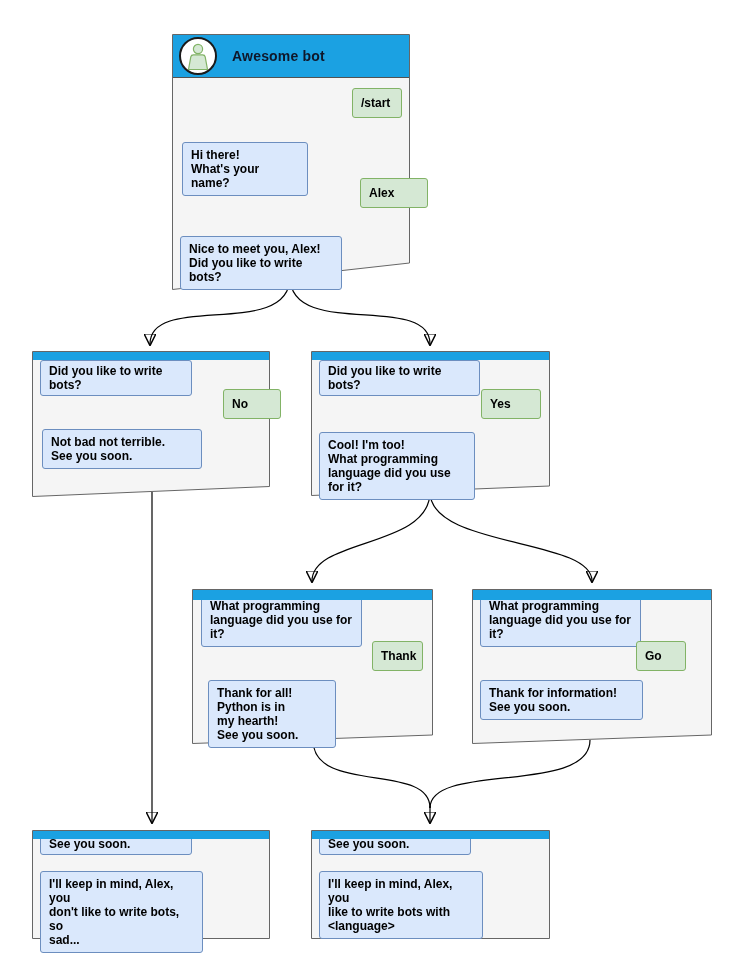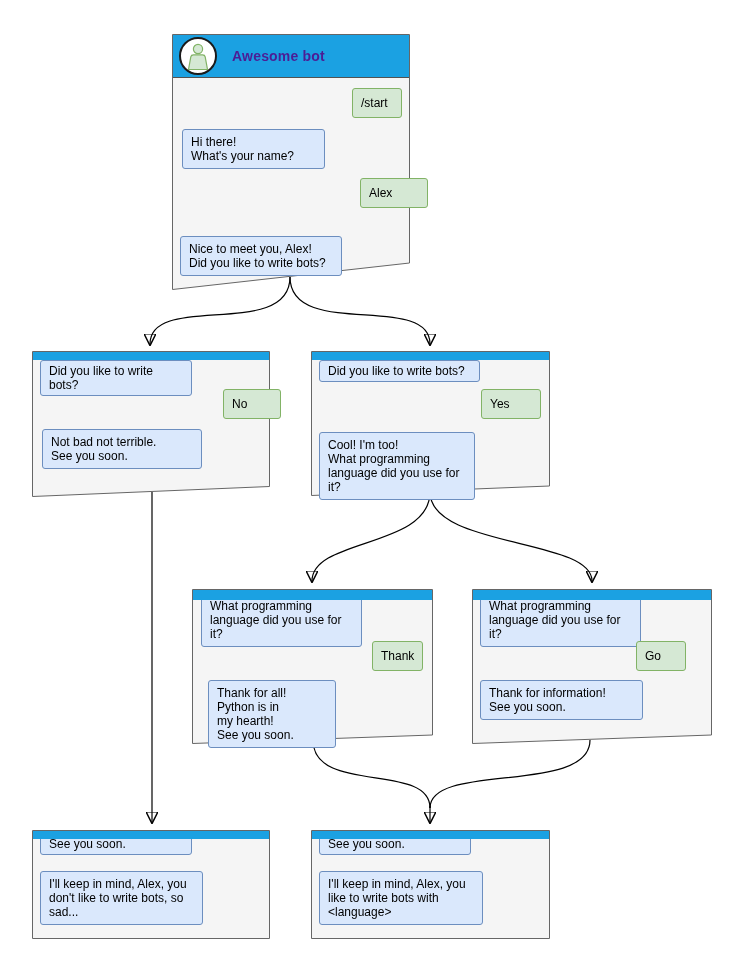--- a/index.html
+++ b/index.html
@@ -16,24 +16,24 @@
   .hdr{
     position:absolute;left:1px;right:1px;top:1px;height:43px;background:#1BA1E2;
     z-index:3;display:flex;align-items:center;border-bottom:1px solid #525252;
     box-sizing:border-box;
   }
   .avatar{
     width:38px;height:38px;border-radius:50%;background:#fff;border:2px solid #1a1a1a;
     margin-left:6px;display:flex;align-items:center;justify-content:center;box-sizing:border-box;
     flex:0 0 auto;
   }
-  .hdr .title{color:#4c1d95;font-weight:bold;font-size:14px;margin-left:15px;letter-spacing:.2px;}
+  .hdr .title{color:#0f172a;font-weight:bold;font-size:14px;margin-left:15px;letter-spacing:.2px;}
   .bubble{
     position:absolute;z-index:2;font-size:12px;line-height:14px;white-space:pre-line;
-    border-radius:3px;box-sizing:border-box;
+    border-radius:3px;box-sizing:border-box;font-weight:bold;
   }
   .bubble.bot{background:#DAE8FC;border:1px solid #6C8EBF;padding:5px 8px;}
   .bubble.user{background:#D5E8D4;border:1px solid #82B366;padding:7px 8px;}
   .bubble.tight{padding:3px 8px;}
 </style>
 </head>
 <body>
 
 <svg id="edges" width="743" height="971">
   <defs>
@@ -58,21 +58,21 @@
   <div class="hdr">
     <div class="avatar">
       <svg width="24" height="27" viewBox="0 0 24 27">
         <circle cx="12" cy="6" r="4.6" fill="#D5E8D4" stroke="#82B366" stroke-width="1.2"></circle>
         <path d="M2.5,26.5 L4.8,13.8 Q5.2,11.8 7.4,11.8 L16.6,11.8 Q18.8,11.8 19.2,13.8 L21.5,26.5 Z" fill="#D5E8D4" stroke="#82B366" stroke-width="1.2"></path>
       </svg>
     </div>
     <span class="title">Awesome bot</span>
   </div>
   <div class="bubble user" style="left:180px;top:54px;width:50px;">/start</div>
-  <div class="bubble bot" style="left:10px;top:95px;width:143px;">Hi there!
+  <div class="bubble bot" style="left:10px;top:108px;width:126px;">Hi there!
 What's your name?</div>
   <div class="bubble user" style="left:180px;top:144px;width:68px;margin-left:8px;">Alex</div>
   <div class="bubble bot" style="left:8px;top:186px;width:162px;margin-top:16px;">Nice to meet you, Alex!
 Did you like to write bots?</div>
 </div>
 
 <div class="node" style="left:32px;top:351px;width:238px;height:146px;">
   <svg class="shape" width="238" height="146">
     <polygon points="0.5,0.5 237.5,0.5 237.5,135.5 0.5,145.5" fill="#F5F5F5" stroke="#666666" stroke-width="1"></polygon>
   </svg>

